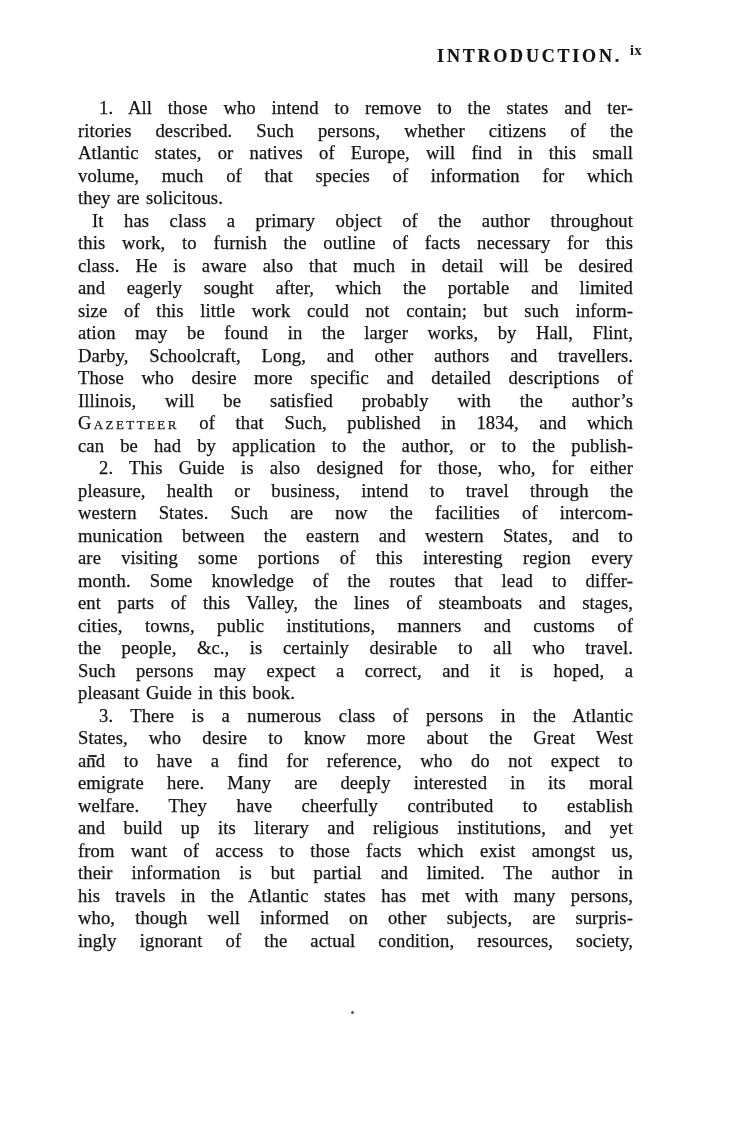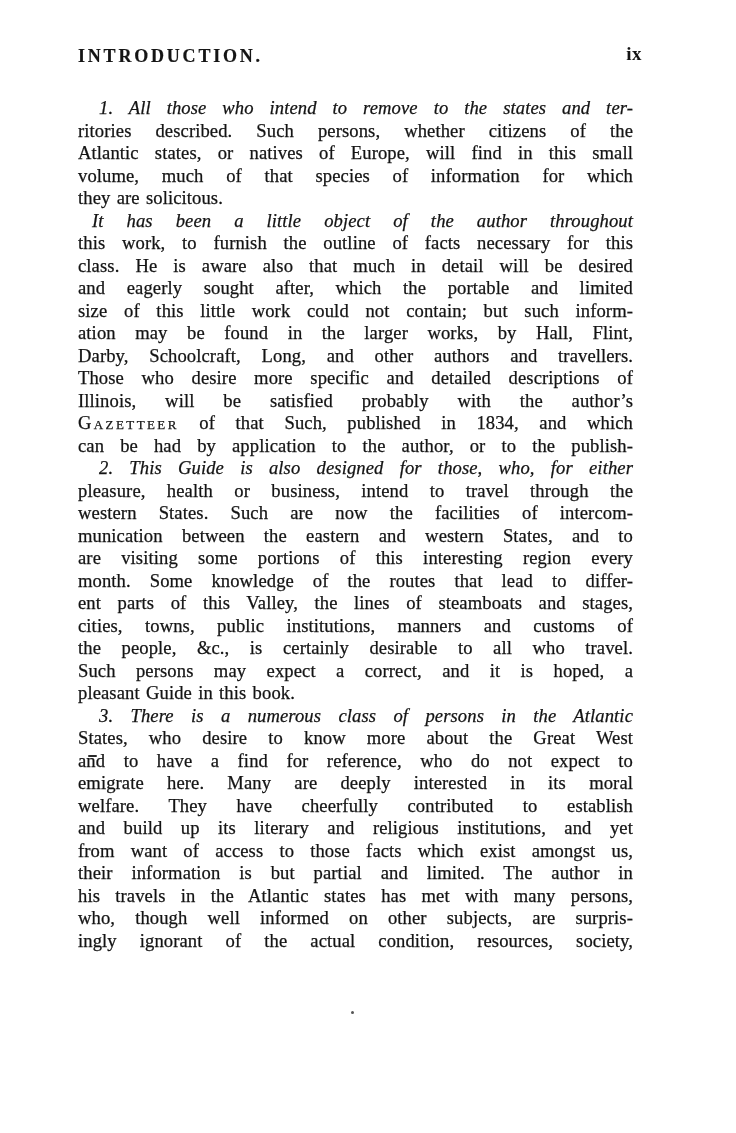--- a/index.html
+++ b/index.html
@@ -26,31 +26,31 @@
     top: 46px;
     left: 78px;
     width: 555px;
     height: 26px;
   }
   .head-title {
     position: absolute;
     left: 0;
     right: 11px;
     top: 0;
-    text-align: left;
+    text-align: right;
     font-size: 18px;
     font-weight: bold;
     letter-spacing: 2.8px;
     -webkit-text-stroke: 0.2px #141414;
   }
   .page-num {
     position: absolute;
     right: -9px;
     top: -3px;
-    font-size: 19px;
+    font-size: 14px;
     font-weight: bold;
     letter-spacing: 0.5px;
   }
   
   .text-col {
     position: absolute;
     top: 97px;
     left: 78px;
     width: 555px;
     font-size: 18.6px;
@@ -63,21 +63,21 @@
   .line {
     height: 22.5px;
     text-align: justify;
     text-align-last: justify;
     white-space: normal;
     overflow: visible;
   }
   .line.lastline {
     text-align-last: left;
   }
-  .paragraph .line.first { padding-left: 21px; font-style: italic; }
+  .paragraph .line.first { padding-left: 21px; }
   .para-1 .line.first { padding-left: 14px; }
   .smallcaps {
     font-variant: small-caps;
     letter-spacing: 2.4px;
   }
   
   .speck-dash {
     position: absolute;
     left: 88px;
     top: 755px;
@@ -107,21 +107,21 @@
 
   <div class="text-col">
       <div class="paragraph para-0">
         <div class="line first">1. All those who intend to remove to the states and ter-</div>
         <div class="line">ritories described. Such persons, whether citizens of the</div>
         <div class="line">Atlantic states, or natives of Europe, will find in this small</div>
         <div class="line">volume, much of that species of information for which</div>
         <div class="line lastline">they are solicitous.</div>
       </div>
       <div class="paragraph para-1">
-        <div class="line first">It has been a little object of the author throughout</div>
+        <div class="line first">It has class a primary object of the author throughout</div>
         <div class="line">this work, to furnish the outline of facts necessary for this</div>
         <div class="line">class. He is aware also that much in detail will be desired</div>
         <div class="line">and eagerly sought after, which the portable and limited</div>
         <div class="line">size of this little work could not contain; but such inform-</div>
         <div class="line">ation may be found in the larger works, by Hall, Flint,</div>
         <div class="line">Darby, Schoolcraft, Long, and other authors and travellers.</div>
         <div class="line">Those who desire more specific and detailed descriptions of</div>
         <div class="line">Illinois, will be satisfied probably with the author’s</div>
         <div class="line"><span class="smallcaps">Gazetteer</span><span> of that Such, published in 1834, and which</span></div>
         <div class="line">can be had by application to the author, or to the publish-</div>

